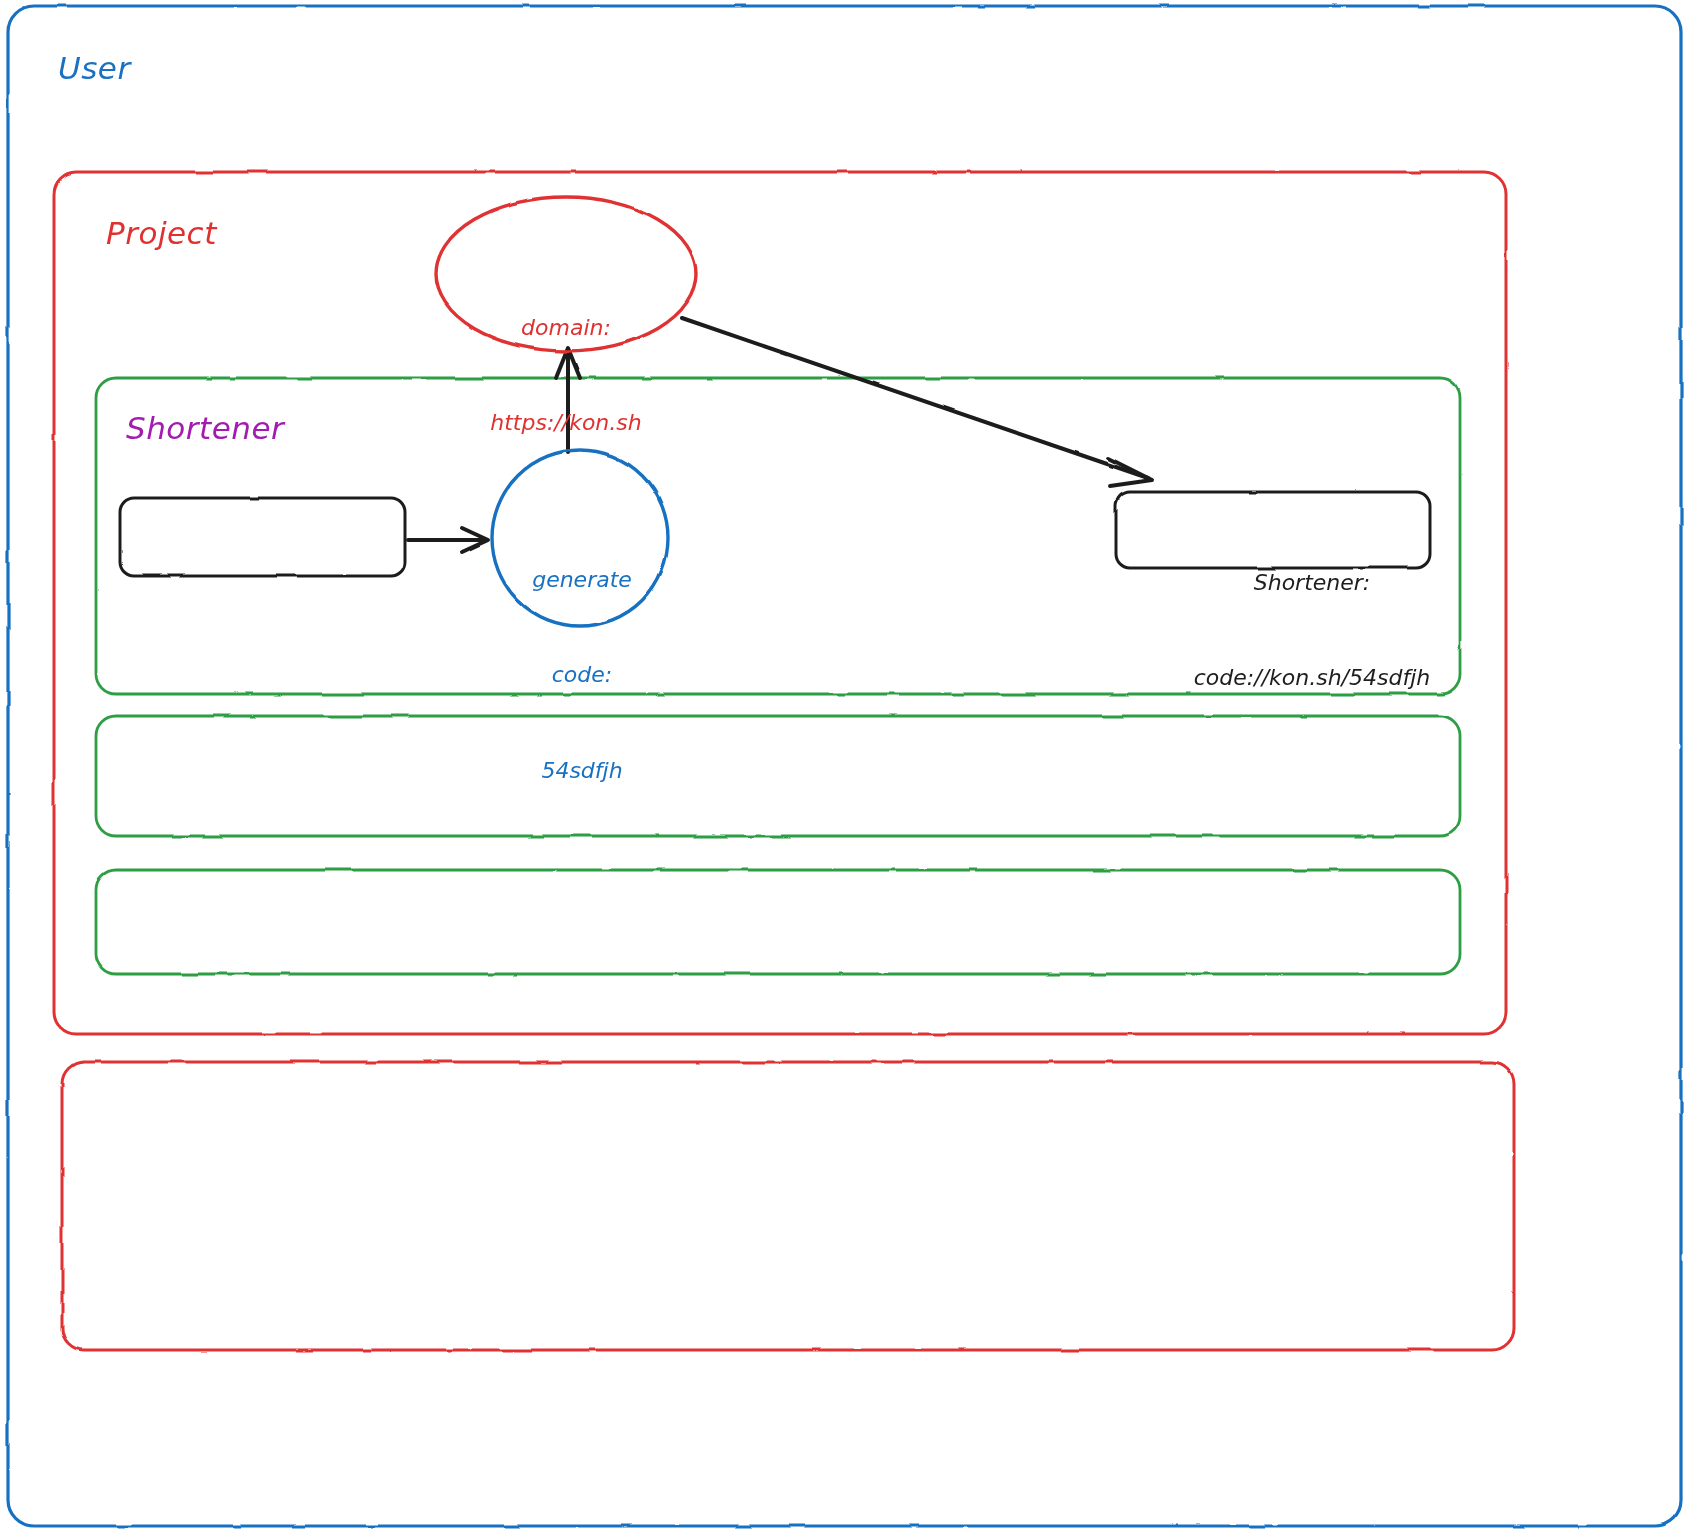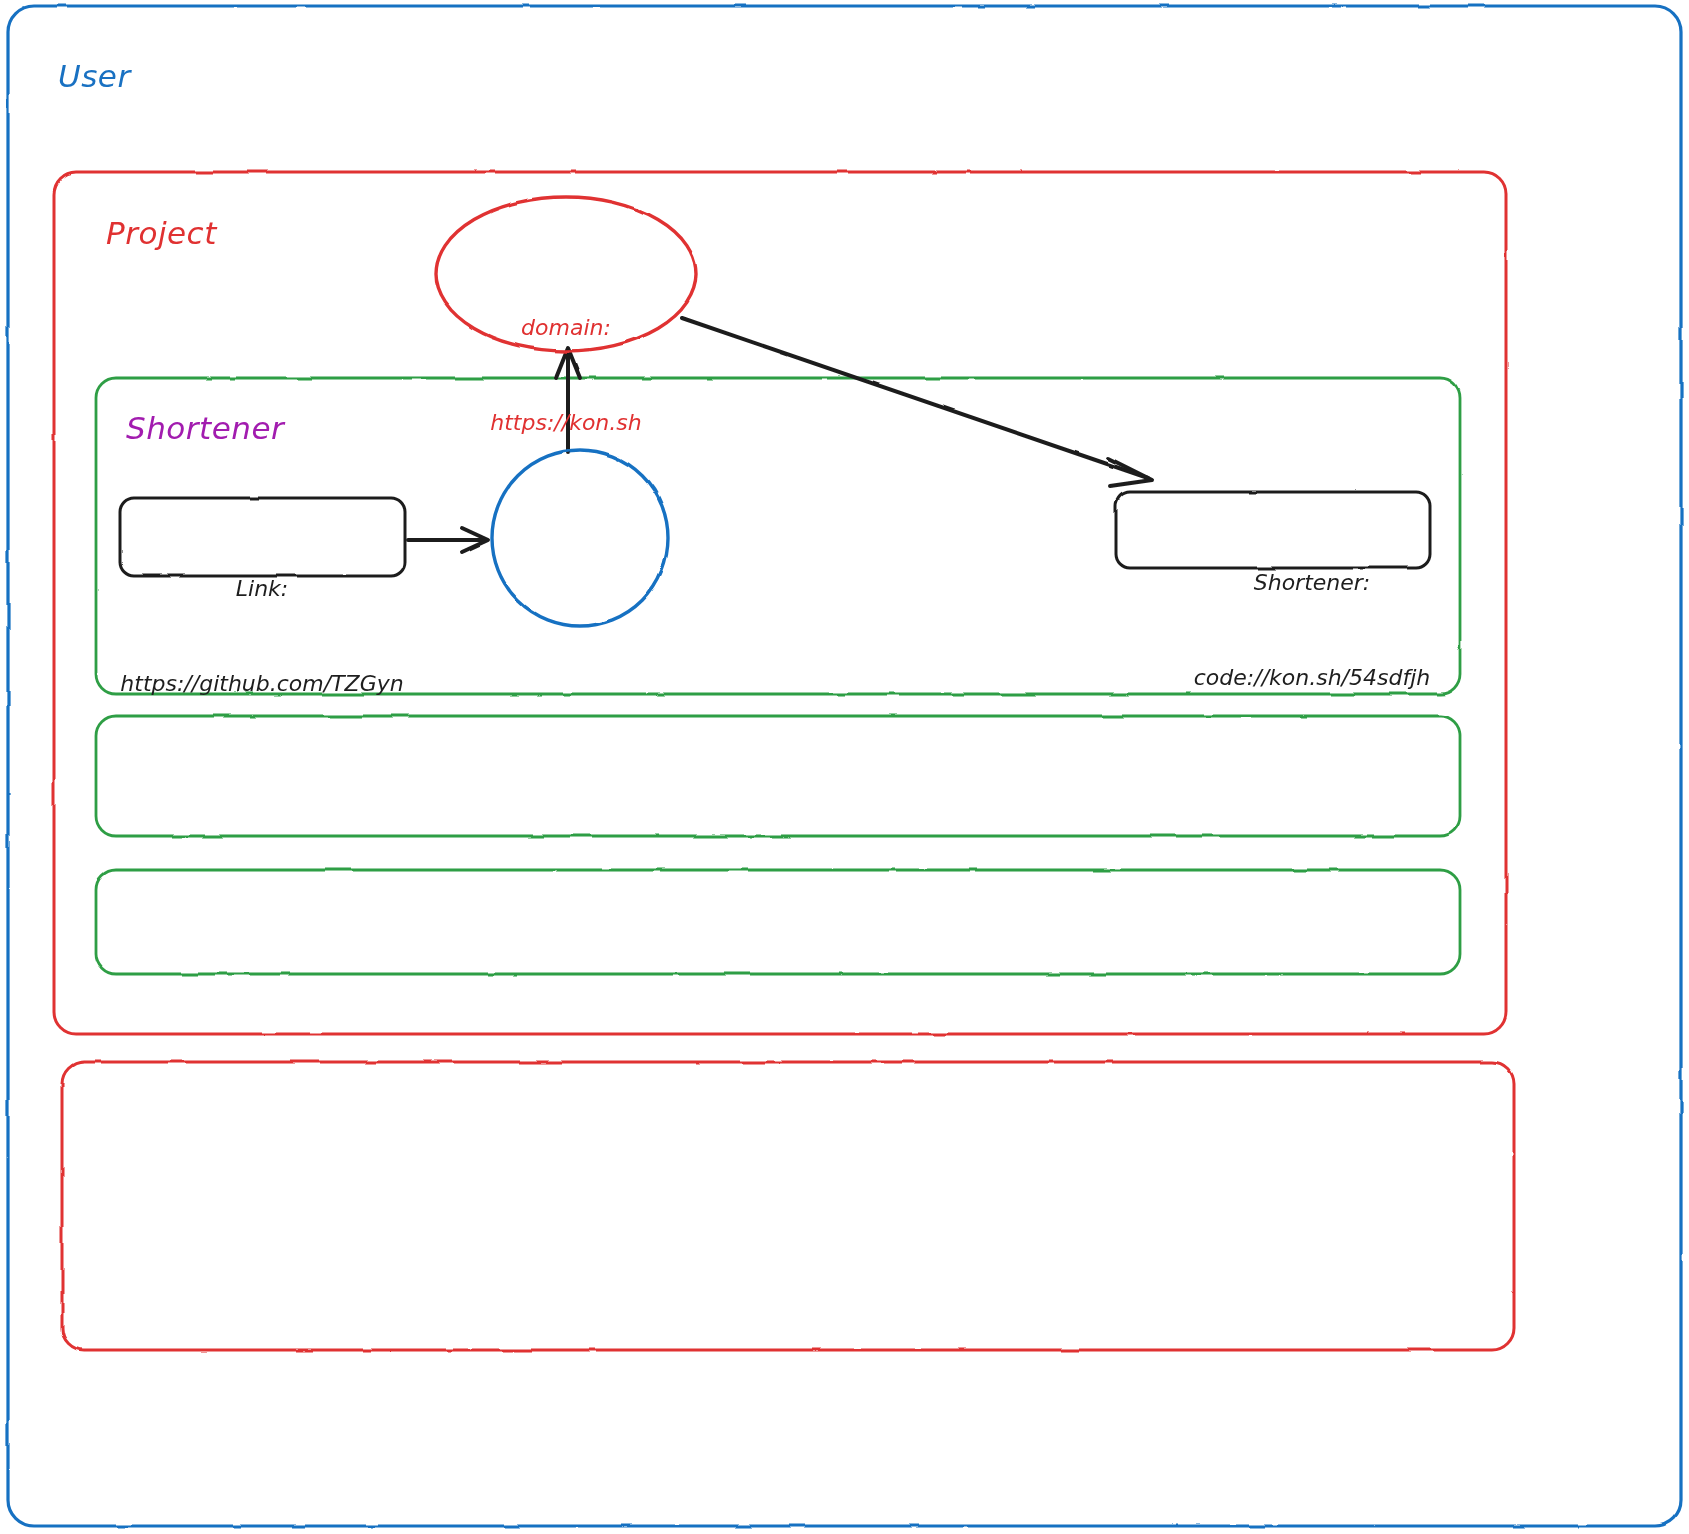--- a/index.html
+++ b/index.html
@@ -122,34 +122,35 @@
       <g>
         <circle cx="580" cy="538" r="88" fill="none" stroke="#1971c2" stroke-width="3.4"></circle>
       </g>
 
       <g>
         <rect x="1116" y="492" width="314" height="76" rx="14" ry="14" fill="none" stroke="#1e1e1e" stroke-width="3"></rect>
       </g>
     </g>
   </svg>
 
-  <div class="lbl group-title hand t-blue" style="left:58px; top:58px;">User</div>
+  <div class="lbl group-title hand t-blue" style="left:58px; top:50px;">User</div>
 
   <div class="lbl group-title hand t-red" style="left:106px; top:215px;">Project</div>
 
   <div class="lbl group-title hand t-green" style="left:126px; top:410px;">Shortener</div>
 
   <div class="lbl node-text hand t-red center-x" style="left:566px; top:248px;">
     <div>domain:</div>
     <div>https://kon.sh</div>
   </div>
 
-  <div class="lbl node-text hand t-dark center-x" style="left:262px; top:509px;">
-    <div>Link:</div>
-    <div>https://github.com/TZGyn</div>
+
+  <div class="lbl node-text hand t-blue center-x" style="left:582px; top:500px;">
+    <div>generate</div>
+    <div>code:</div>
+    <div>54sdfjh</div>
   </div>
-
 
   <div class="lbl node-text hand t-dark center-x" style="left:1312px; top:503px;">
     <div>Shortener:</div>
     <div>code://kon.sh/54sdfjh</div>
   </div>
 </div>
 
 </body></html>

